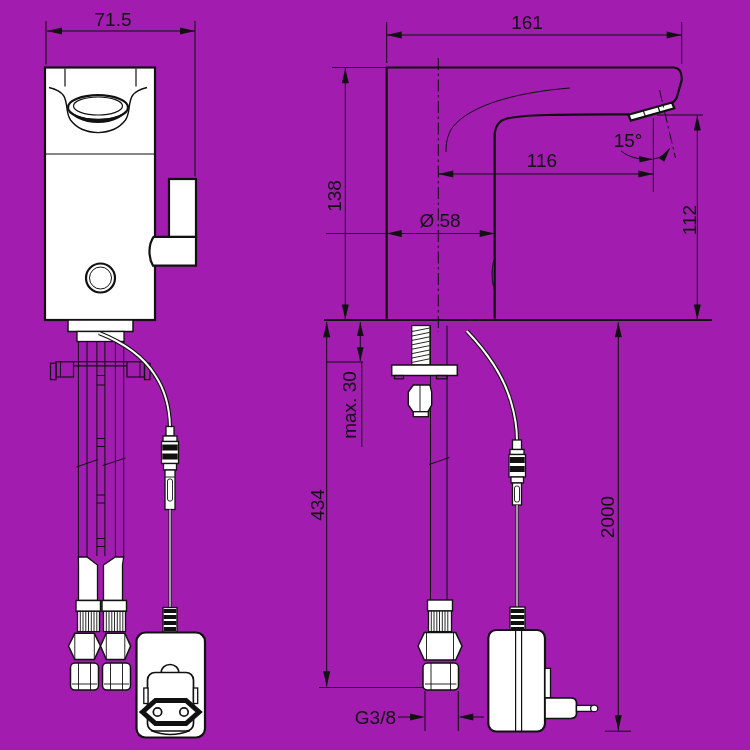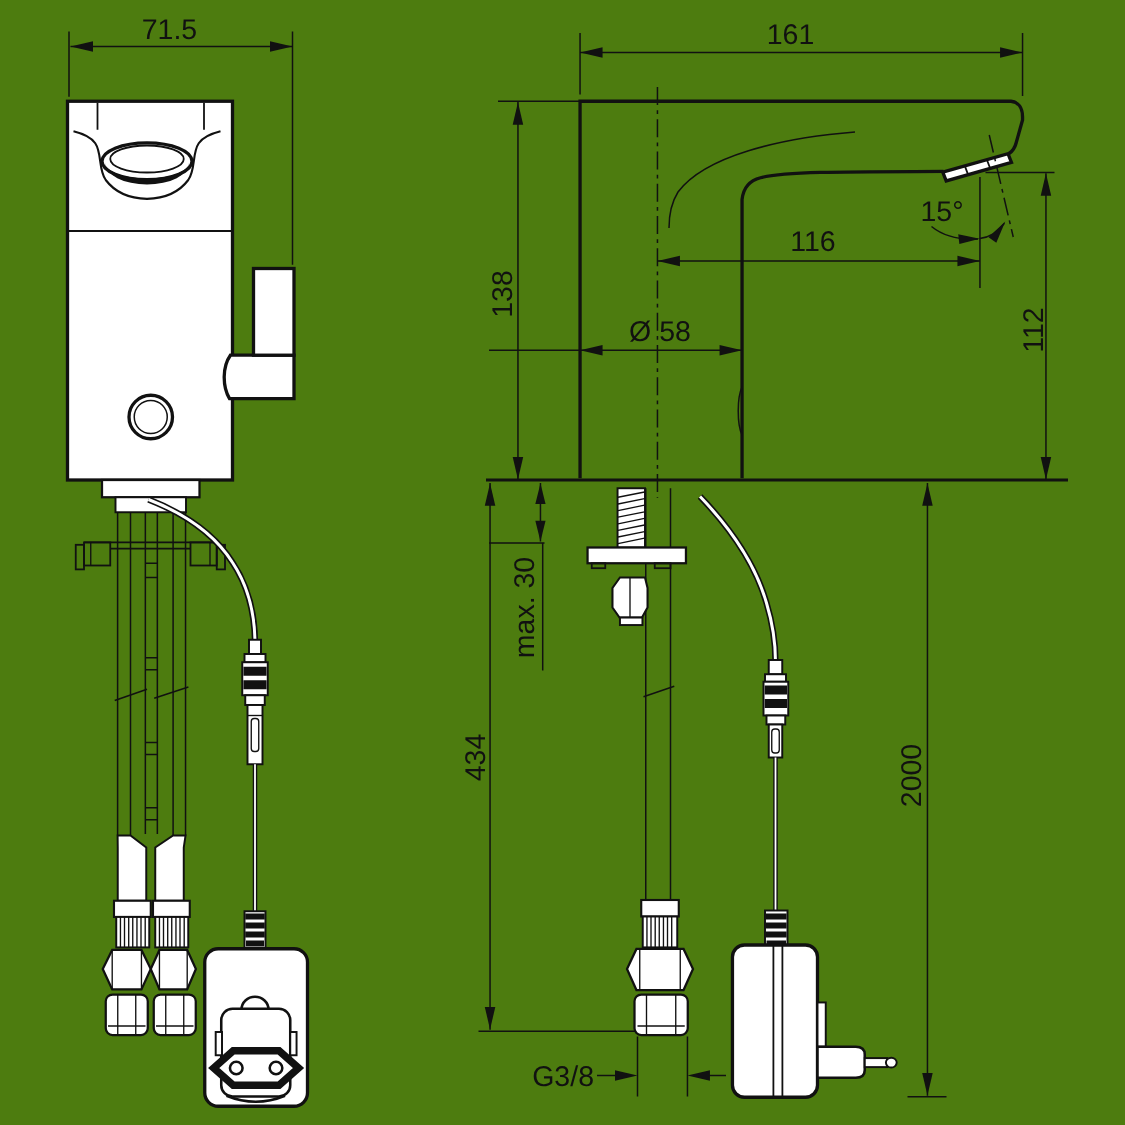--- a/index.html
+++ b/index.html
@@ -1,16 +1,16 @@
 <!DOCTYPE html>
 <html><head>
 <meta charset="utf-8">
 <style>
   html,body{margin:0;padding:0;background:#ffffff;}
-  .canvas{position:relative;width:750px;height:750px;background:#4d7c0f;overflow:hidden;text-decoration:underline;}
+  .canvas{position:relative;width:750px;height:750px;background:#a21caf;overflow:hidden;text-decoration:underline;}
   svg{display:block;}
   
   .o2{stroke:#111;stroke-width:2.2;fill:none;stroke-linecap:butt;}
   .o17{stroke:#111;stroke-width:1.7;fill:none;}
   .o{stroke:#111;stroke-width:1.4;fill:none;}
   .o12{stroke:#111;stroke-width:1.2;fill:none;}
   .t{stroke:#111;stroke-width:1;fill:none;}
   .t9{stroke:#111;stroke-width:0.9;fill:none;}
   .fw{fill:#ffffff;stroke:#111;stroke-width:2.2;}
   .fw17{fill:#ffffff;stroke:#111;stroke-width:1.7;}

